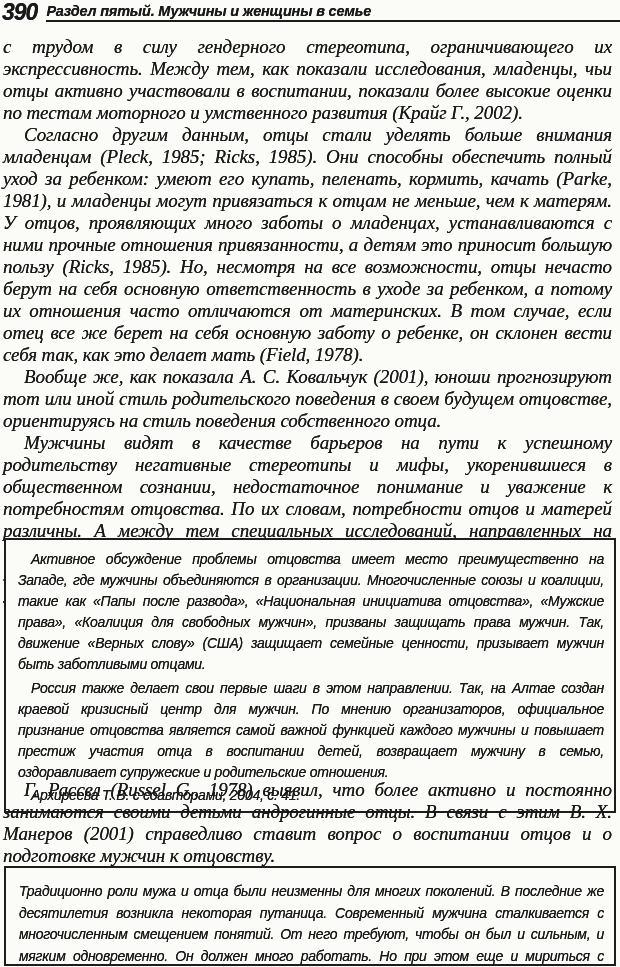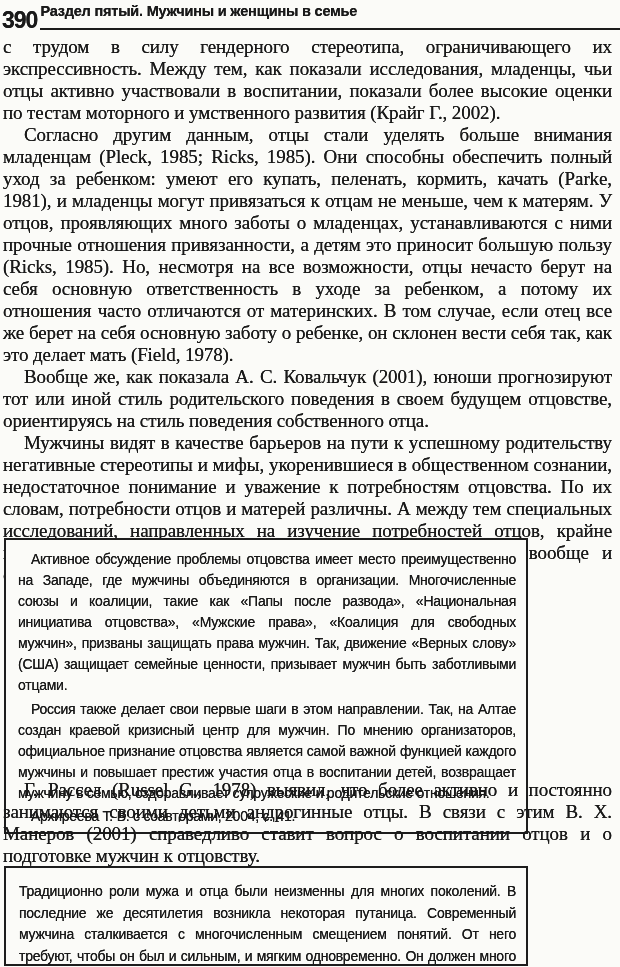--- a/index.html
+++ b/index.html
@@ -1,15 +1,15 @@
 <!DOCTYPE html>
 <html lang="ru"><head>
 <meta charset="utf-8">
 <style>
-  * { margin:0; padding:0; box-sizing:border-box; }
+  * { margin:0; padding:0; box-sizing:border-box;font-style:italic; }
   html, body { background:#d9d9d6; }
   .page {
     position:relative;
     width:620px; height:967px;
     margin:0;
     background:#fbfbf8;
     color:#1a1a1a;
     font-family:"Liberation Serif", serif;
     overflow:hidden;
     text-shadow:0 0 .35px currentColor; 
@@ -18,40 +18,40 @@
   
   .hdr {
     position:absolute; top:2px; left:2px; right:0;
     display:flex; align-items:flex-end;
     font-family:"Liberation Sans", sans-serif;
   }
   .pagenum {
     font-size:23px; font-weight:bold; line-height:20px; letter-spacing:-1px;
   }
   .hdr-rule {
-    flex:1; margin-left:3px;
+    flex:1; margin-left:9px;
     border-bottom:2.5px solid #1b1b1b;
-    padding-bottom:8px;
+    padding-bottom:0;
   }
   .hdr-title { font-size:14.5px; font-weight:bold; letter-spacing:-0.2px; }
 
   
   .body-text {
     position:absolute; left:3px; width:609px;
     font-size:19px; line-height:22px;
     letter-spacing:-0.1px;
     text-align:justify;
   }
   .body-text.first { top:36px; }
   .body-text.after { top:779px; }
   .body-text .para.indent { text-indent:21px; }
 
   
   .quote-box {
-    position:absolute; left:4px; width:524px;
+    position:absolute; left:4px; width:612px;
     border:2px solid #1d1d1d;
     background:#fbfbf8;
     font-family:"Liberation Sans", sans-serif;
     font-size:14px; line-height:21px; letter-spacing:-0.25px;
     text-align:justify;
   }
   .quote-box .para.indent { text-indent:13px; }
   .quote-box .para + .para { margin-top:3px; }
   .box1 { top:538px; min-height:220px; padding:9px 10px 5px 12px; }
   .box1 .attribution { margin-top:2px; }

